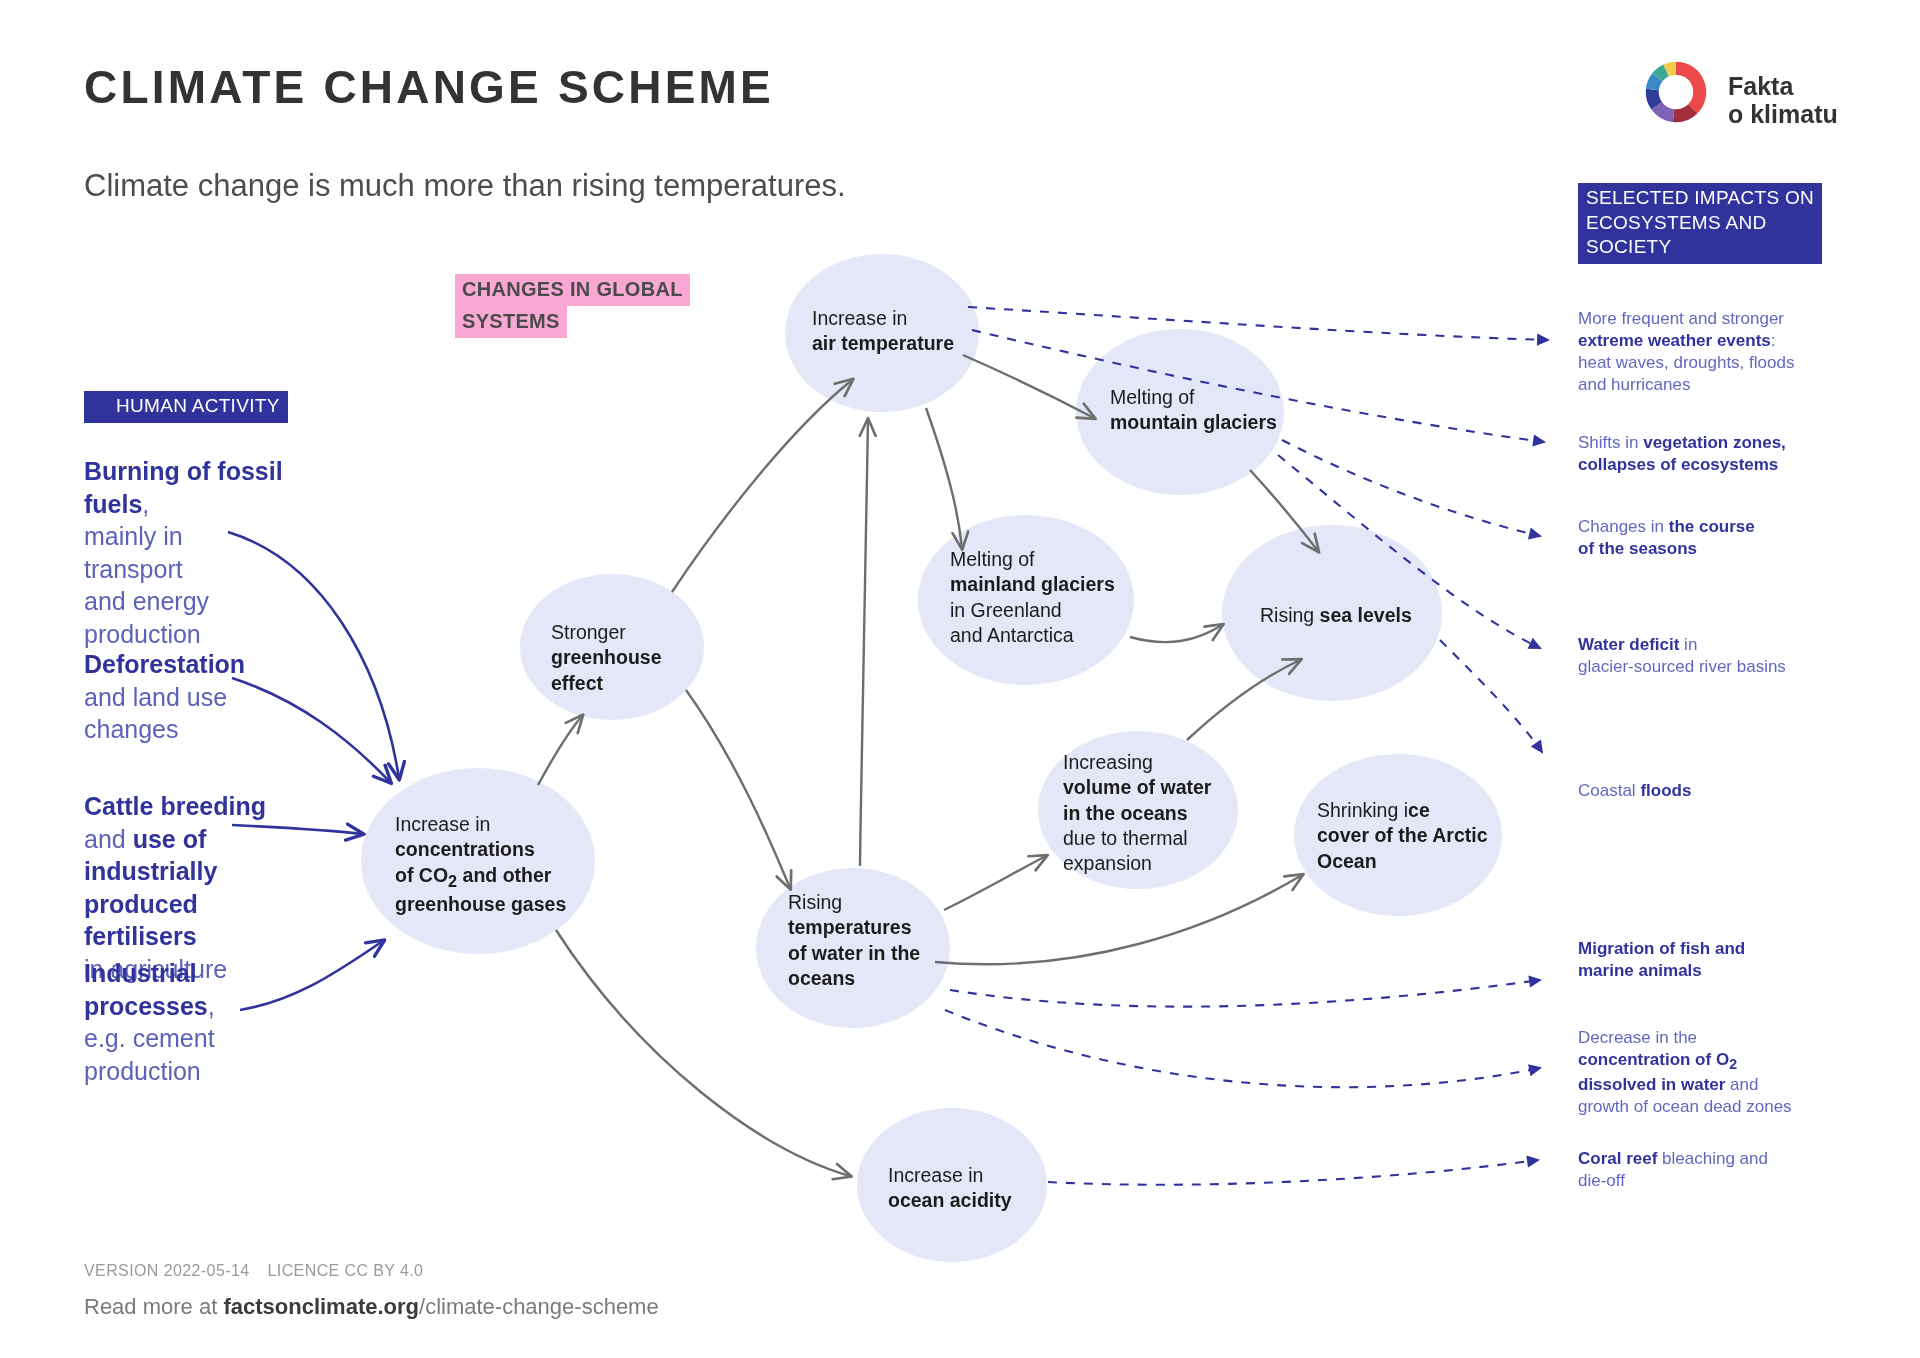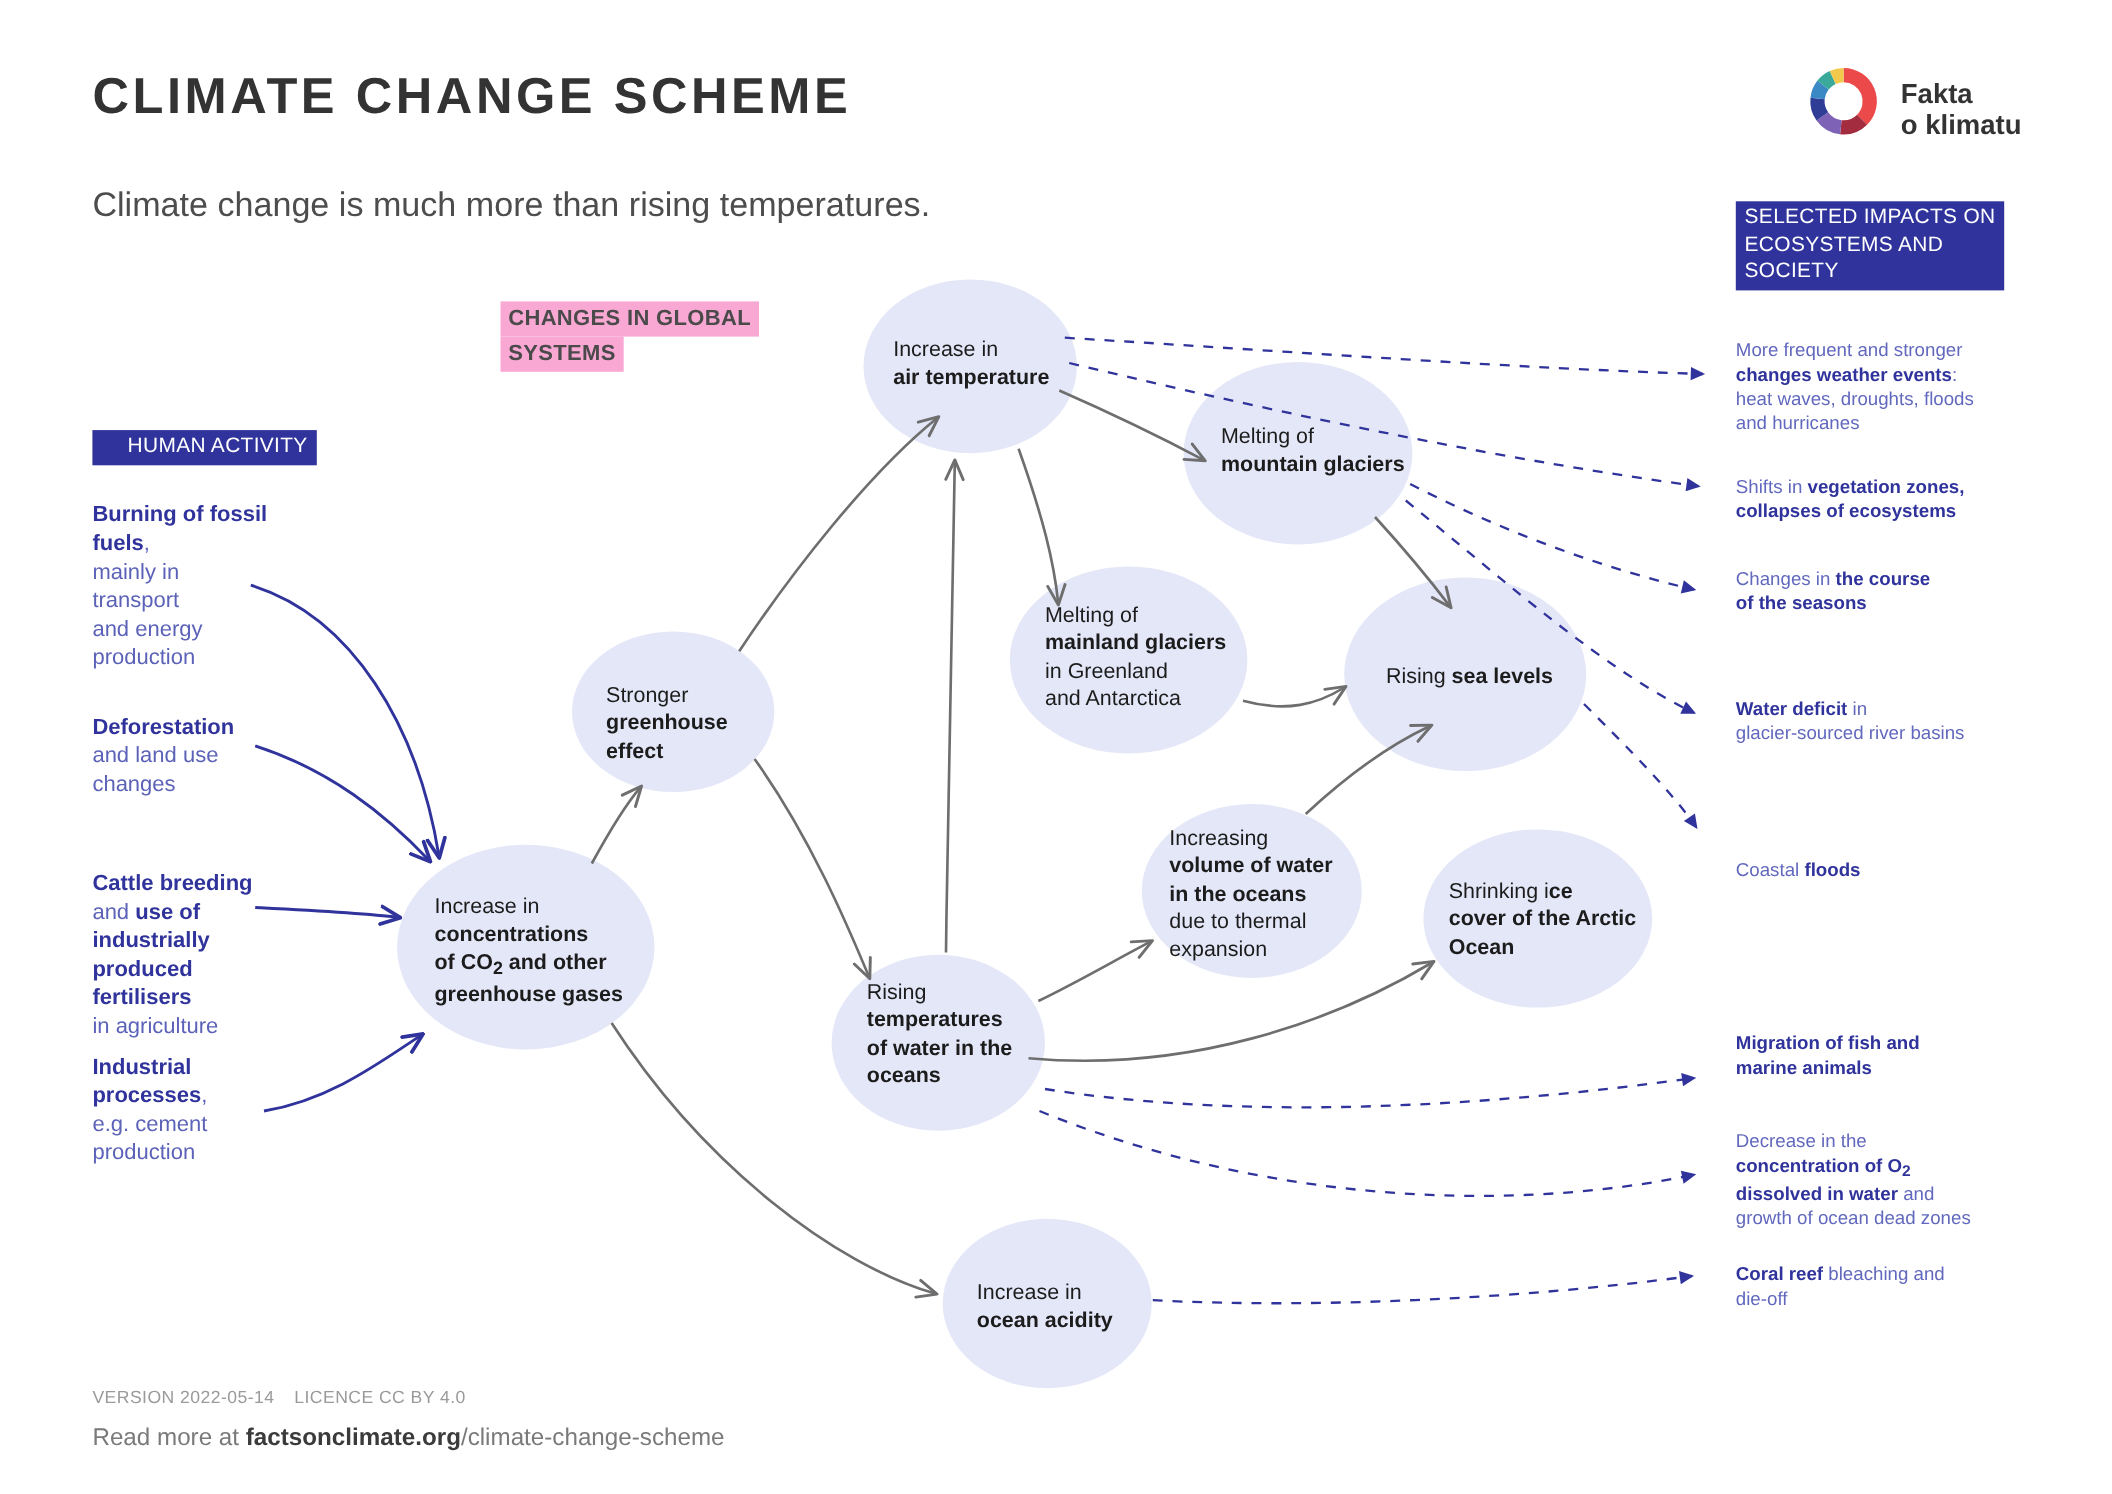--- a/index.html
+++ b/index.html
@@ -97,21 +97,21 @@
     text-align: left;
     white-space: pre-line;
   }
   .node-label b { font-weight: bold; }
 
   
   .ha-item {
     position: absolute;
     left: 84px;
     width: 215px;
-    font-size: 20px;
+    font-size: 25px;
     line-height: 1.30;
     color: #5b62b8;
   }
   .ha-item b { font-weight: bold; color: #2f339b; }
 
   
   .impact-item {
     position: absolute;
     left: 1578px;
     width: 300px;
@@ -247,21 +247,21 @@
 <div class="node-label" style="left:788px; top:890px; width:190px;">Rising<br><b>temperatures<br>of water in the<br>oceans</b></div>
 <div class="node-label" style="left:1063px; top:750px; width:190px;">Increasing<br><b>volume of water<br>in the oceans</b><br>due to thermal<br>expansion</div>
 <div class="node-label" style="left:1317px; top:798px; width:200px;">Shrinking i<b>ce<br>cover of the Arctic<br>Ocean</b></div>
 <div class="node-label" style="left:888px; top:1163px; width:180px;">Increase in<br><b>ocean acidity</b></div>
 
 <div class="ha-item" style="top:455px;"><b>Burning of fossil<br>fuels</b>,<br>mainly in<br>transport<br>and energy<br>production</div>
 <div class="ha-item" style="top:648px;"><b>Deforestation</b><br>and land use<br>changes</div>
 <div class="ha-item" style="top:790px;"><b>Cattle breeding</b><br>and <b>use of<br>industrially<br>produced<br>fertilisers</b><br>in agriculture</div>
 <div class="ha-item" style="top:957px;"><b>Industrial<br>processes</b>,<br>e.g. cement<br>production</div>
 
-<div class="impact-item" style="top:308px;">More frequent and stronger<br><b>changes weather events</b>:<br>heat waves, droughts, floods<br>and hurricanes</div>
+<div class="impact-item" style="top:308px;">More frequent and stronger<br><b>extreme weather events</b>:<br>heat waves, droughts, floods<br>and hurricanes</div>
 <div class="impact-item" style="top:432px;">Shifts in <b>vegetation zones,<br>collapses of ecosystems</b></div>
 <div class="impact-item" style="top:516px;">Changes in <b>the course<br>of the seasons</b></div>
 <div class="impact-item" style="top:634px;"><b>Water deficit</b> in<br>glacier-sourced river basins</div>
 <div class="impact-item" style="top:741px;margin-top:39px;">Coastal <b>floods</b></div>
 <div class="impact-item" style="top:938px;"><b>Migration of fish and<br>marine animals</b></div>
 <div class="impact-item" style="top:1027px;">Decrease in the<br><b>concentration of O<sub>2</sub><br>dissolved in water</b> and<br>growth of ocean dead zones</div>
 <div class="impact-item" style="top:1148px;"><b>Coral reef</b> bleaching and<br>die-off</div>
 
 <div id="footer-meta">
   <span>VERSION 2022-05-14</span><span class="gap"></span><span>LICENCE CC BY 4.0</span>

